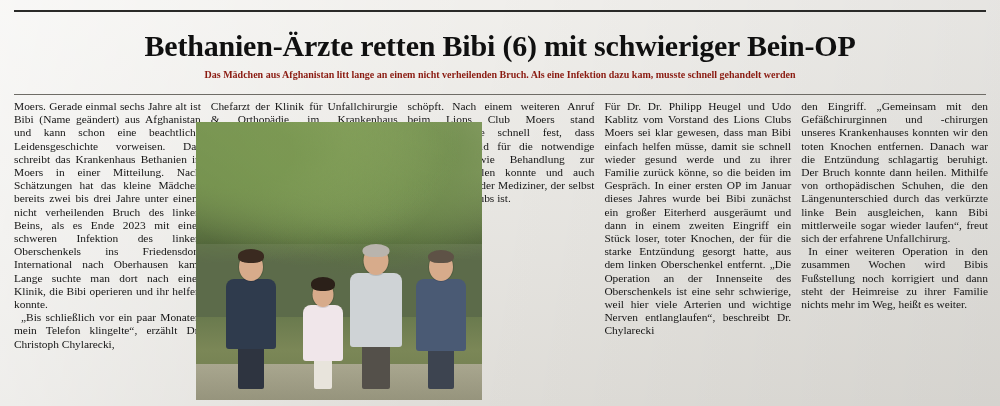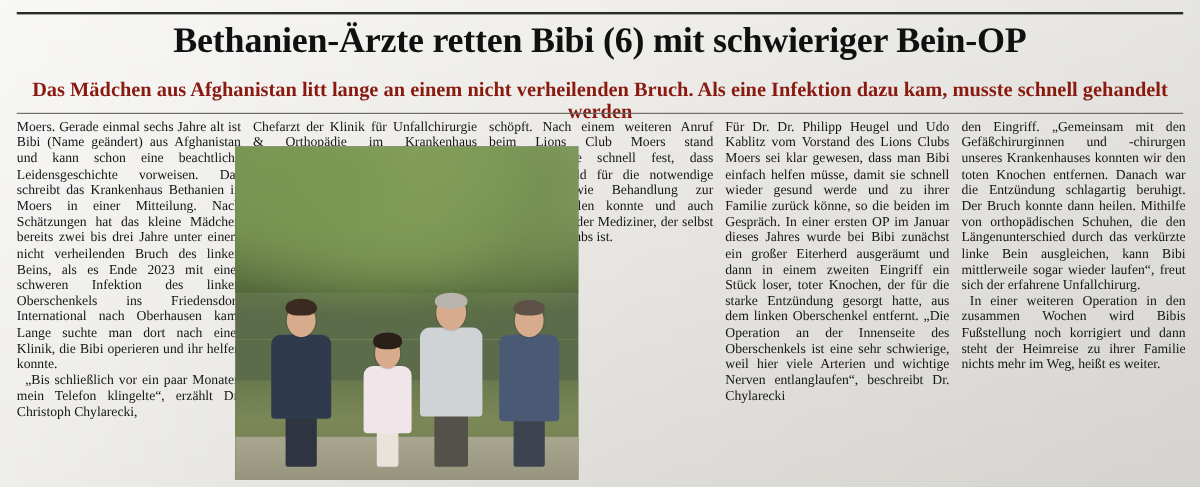--- a/index.html
+++ b/index.html
@@ -31,36 +31,36 @@
     left: 14px;
     right: 14px;
     top: 10px;
     height: 2px;
     background: #2a2a28;
   }
   .headline {
     position: absolute;
     left: 14px;
     right: 14px;
-    top: 16px;
+    top: 28px;
     text-align: center;
     font-size: 30px;
     line-height: 36px;
     font-weight: bold;
     letter-spacing: -0.2px;
     color: #101010;
     font-family: "Liberation Serif", serif;
   }
   .subhead {
     position: absolute;
     left: 18px;
     right: 18px;
     top: 66px;
     text-align: center;
-    font-size: 17px;
+    font-size: 10px;
     line-height: 18px;
     font-weight: bold;
     color: #8a1a10;
     font-family: "Liberation Serif", serif;
   }
   .rule-mid {
     position: absolute;
     left: 14px;
     right: 14px;
     top: 94px;

